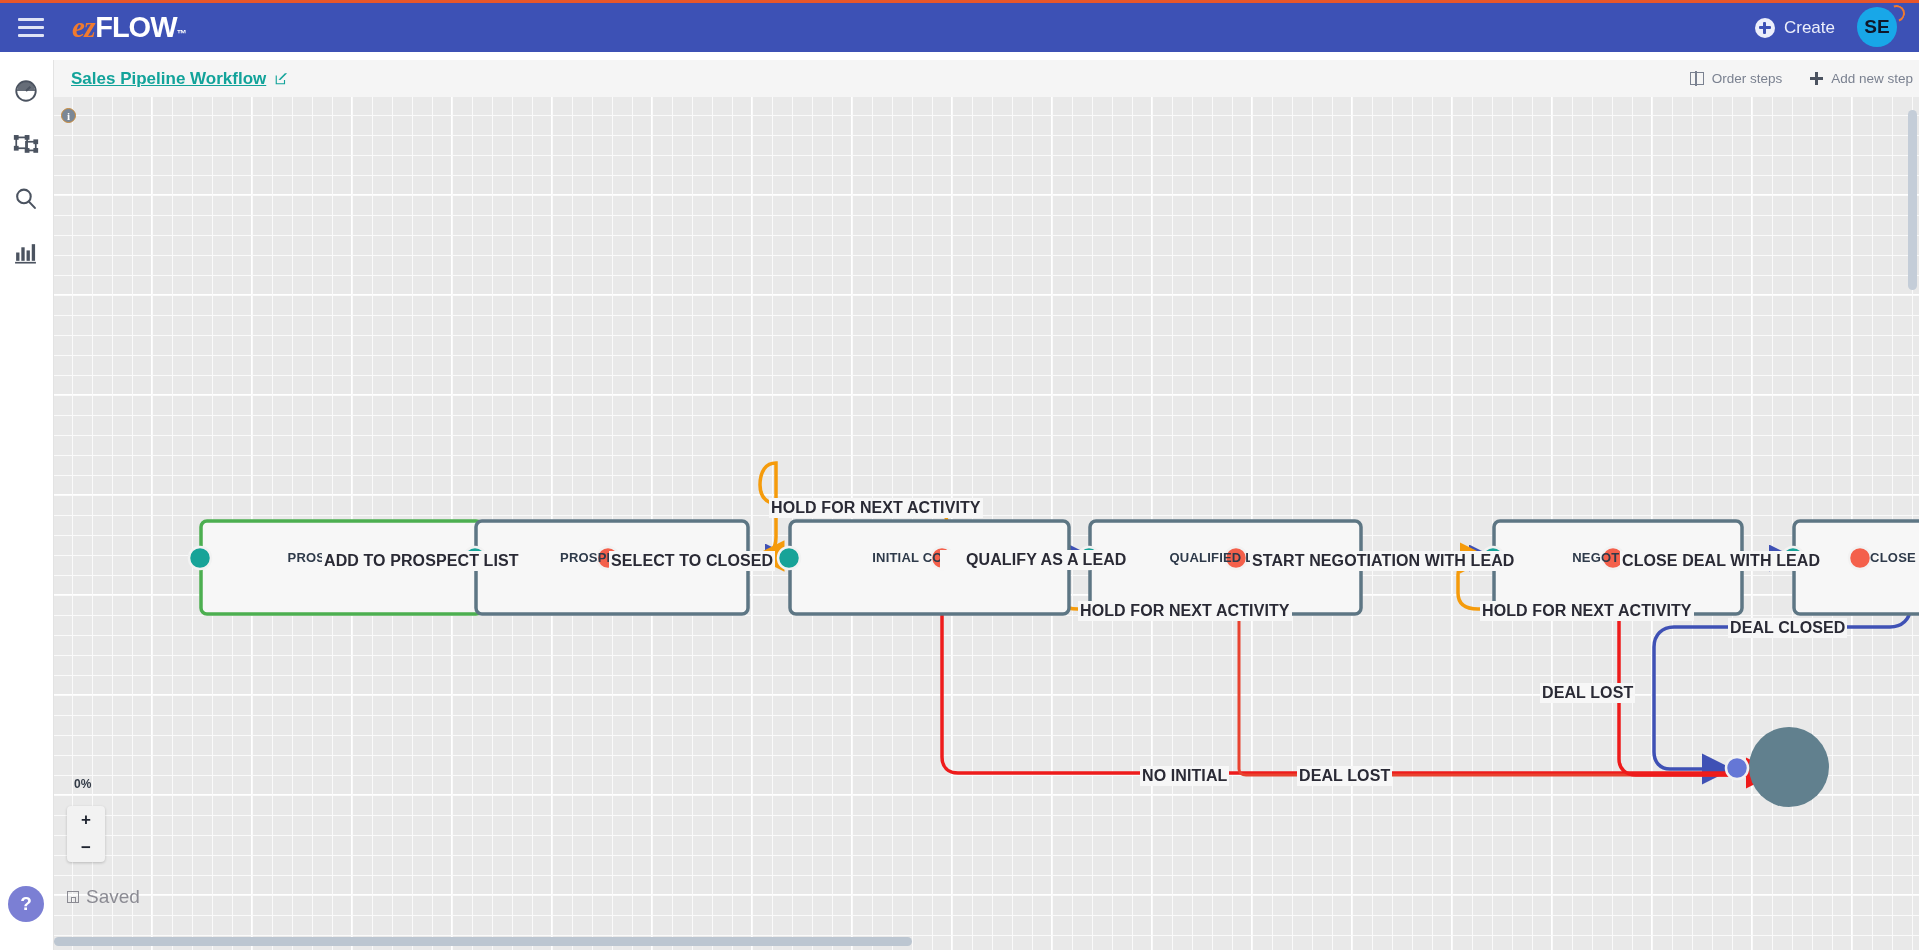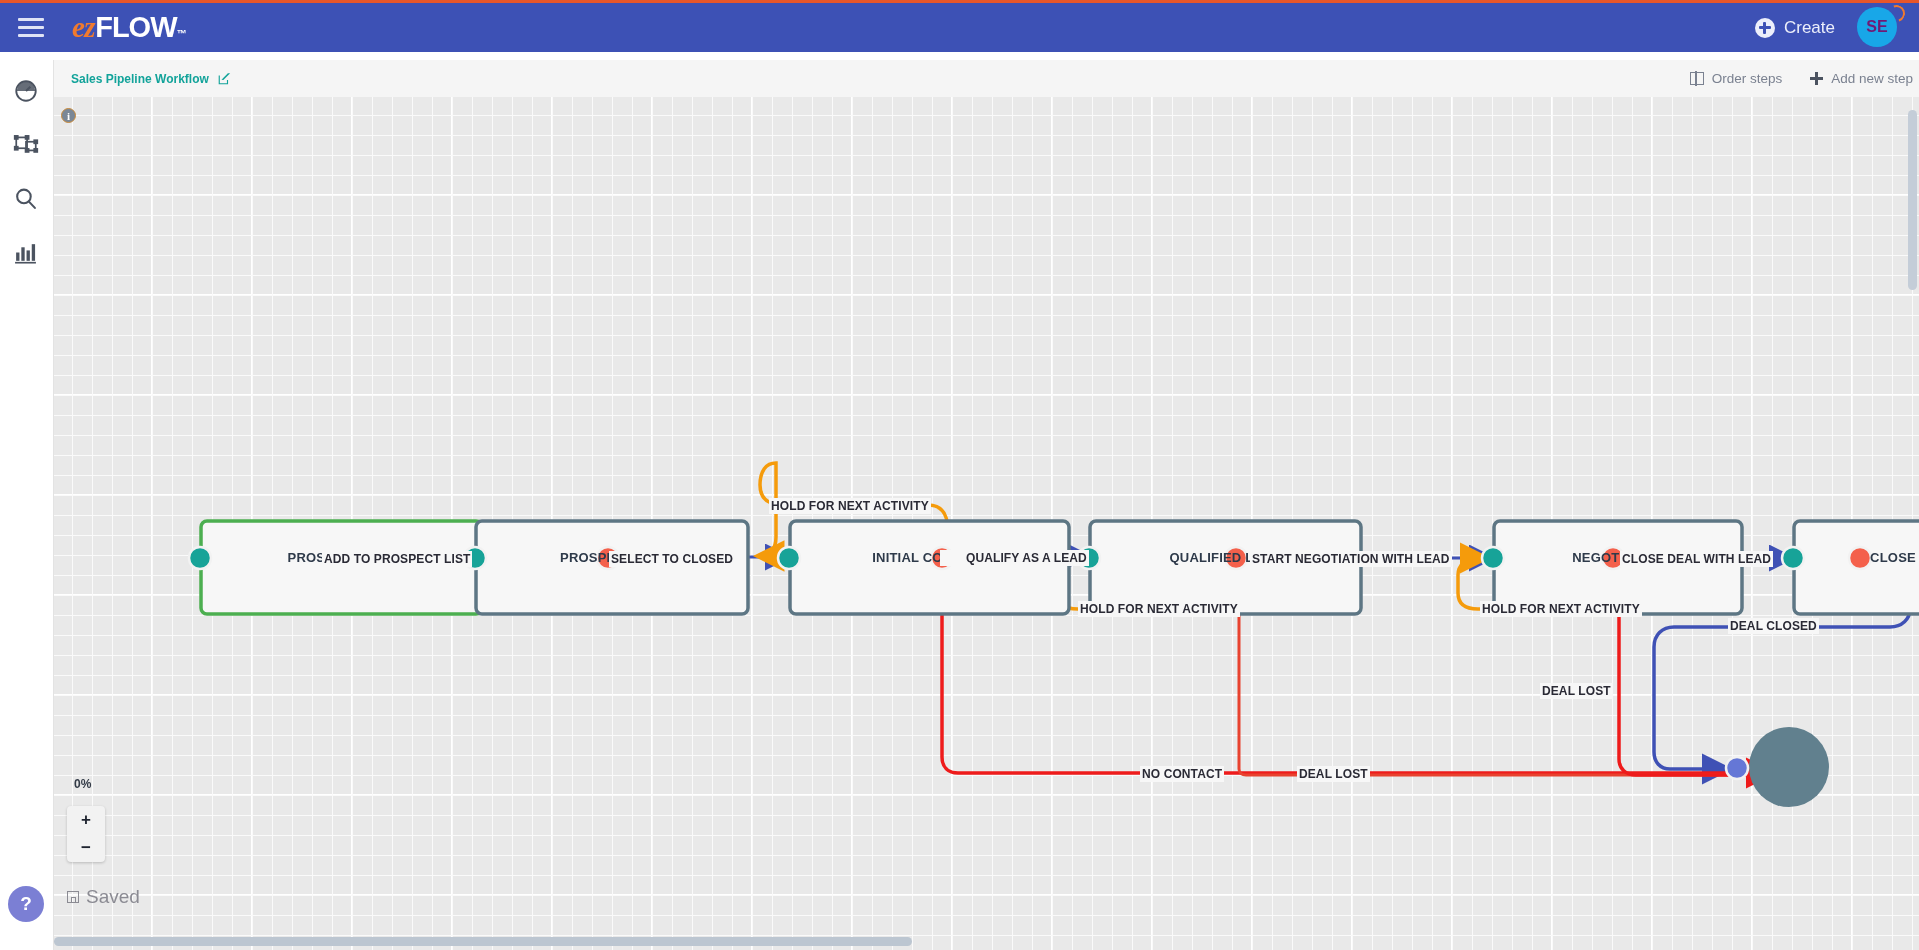--- a/index.html
+++ b/index.html
@@ -45,21 +45,21 @@
   }
   .plus-circle::before, .plus-circle::after {
     content: ""; position: absolute; background: #3d51b5; border-radius: 1px;
   }
   .plus-circle::before { left: 4px; top: 8.5px; width: 12px; height: 3px; }
   .plus-circle::after { top: 4px; left: 8.5px; width: 3px; height: 12px; }
 
   .avatar-wrap { position: relative; width: 42px; height: 42px; }
   .avatar {
     width: 40px; height: 40px; border-radius: 50%; background: #18a7e8;
-    color: #701a75; font-size: 16px; font-weight: bold;
+    color: #0f172a; font-size: 19px; font-weight: bold;
     display: flex; align-items: center; justify-content: center; cursor: pointer;
   }
   .spinner {
     position: absolute; right: -6px; top: -2px; width: 17px; height: 17px;
     border: 2.5px solid transparent; border-top-color: #f07a2e; border-right-color: #f07a2e;
     border-radius: 50%; transform: rotate(25deg);
   }
 
   
   .rail {
@@ -76,21 +76,21 @@
     display: flex; align-items: center; justify-content: center;
     font-size: 19px; font-weight: bold; cursor: pointer;
   }
 
   
   .pagehead {
     position: absolute; left: 54px; top: 60px; width: 1865px; height: 37px;
     background: #f5f5f5; display: flex; align-items: center;
   }
   .page-title {
-    margin-left: 17px; color: #12a39a; font-size: 12px; font-weight: bold;
+    margin-left: 17px; color: #12a39a; font-size: 17px; font-weight: bold; text-decoration: underline;
   }
   .edit-icon { margin-left: 8px; cursor: pointer; color: #12a39a; display:inline-flex; }
   .head-actions { margin-left: auto; display: flex; align-items: center; gap: 28px; margin-right: 6px; }
   .head-action {
     display: flex; align-items: center; gap: 8px;
     color: #7a8190; font-size: 13.5px; cursor: pointer;
   }
   .icon-cols { width: 14px; height: 13px; border: 1.6px solid #7a8190; position: relative; flex:none;}
   .icon-cols::after { content:""; position:absolute; left: 4.6px; top: -1.6px; bottom:-1.6px; width: 1.6px; background:#7a8190;}
   .icon-plus-sm { position: relative; width: 13px; height: 13px; flex:none; }
@@ -119,21 +119,21 @@
     border: 1.5px solid #c98a3a; cursor: pointer;
   }
 
   svg.flow { position: absolute; left: 0; top: 0; width: 1865px; height: 853px; }
 
   .node-label {
     position: absolute; font-size: 13px; font-weight: bold; color: #2e3a4a;
     letter-spacing: 0.2px; white-space: nowrap; user-select: none;
   }
   .edge-label {
-    position: absolute; font-size: 12px; font-weight: bold; color: #2a2a35;
+    position: absolute; font-size: 16px; font-weight: bold; color: #2a2a35;
     background: #f7f7f7; padding: 1px 2px; white-space: nowrap;
     letter-spacing: 0.1px; user-select: none;
   }
 
   
   .zoom-pct {
     position: absolute; left: 20px; top: 680px; font-size: 12px;
     font-weight: bold; color: #333b47;
   }
   .zoom-box {
@@ -366,21 +366,21 @@
     <div class="edge-label" style="left:555px; top:454px;">SELECT TO CLOSED</div>
     <div class="edge-label" style="left:886px; top:453px;padding-left:26px;">QUALIFY AS A LEAD</div>
     <div class="edge-label" style="left:1196px; top:454px;">START NEGOTIATION WITH LEAD</div>
     <div class="edge-label" style="left:1566px; top:454px;">CLOSE DEAL WITH LEAD</div>
     <div class="edge-label" style="left:1674px; top:521px;">DEAL CLOSED</div>
 
     <div class="edge-label" style="left:715px; top:401px;">HOLD FOR NEXT ACTIVITY</div>
     <div class="edge-label" style="left:1024px; top:504px;">HOLD FOR NEXT ACTIVITY</div>
     <div class="edge-label" style="left:1426px; top:504px;">HOLD FOR NEXT ACTIVITY</div>
 
-    <div class="edge-label" style="left:1086px; top:669px;">NO CONTACT</div>
+    <div class="edge-label" style="left:1086px; top:669px;">NO INITIAL</div>
     <div class="edge-label" style="left:1243px; top:669px;">DEAL LOST</div>
     <div class="edge-label" style="left:1486px; top:586px;">DEAL LOST</div>
 
     <div class="zoom-pct">0%</div>
     <div class="zoom-box">
       <div class="zoom-btn">+</div>
       <div class="zoom-btn">−</div>
     </div>
     <div class="saved">
       <span class="floppy"></span>

